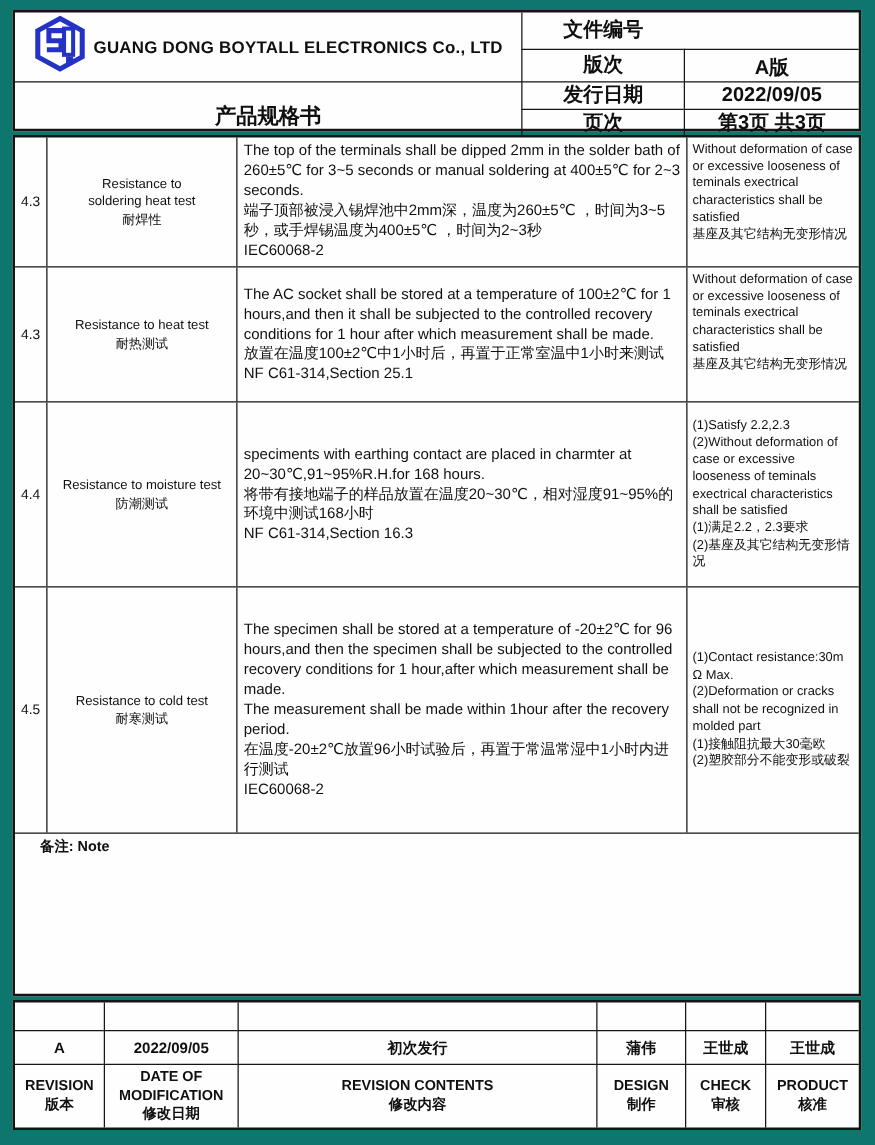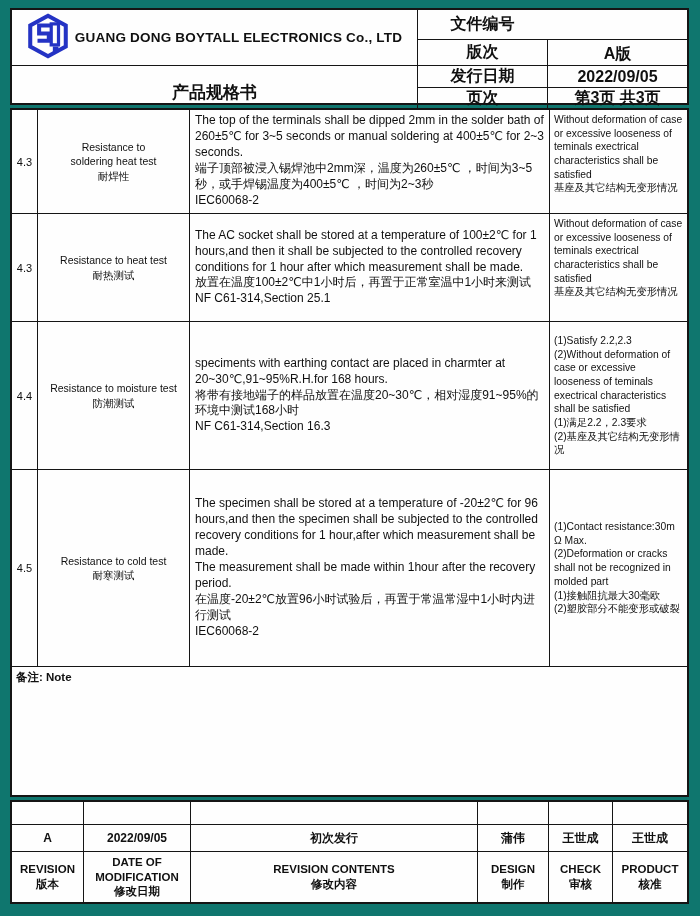--- a/index.html
+++ b/index.html
@@ -36,21 +36,21 @@
   .scell{box-sizing:border-box;border-right:1.5px solid #151515;display:flex;
     align-items:center;justify-content:center;overflow:hidden;}
   .scell:last-child{border-right:none;}
   .item-cell{font-size:11px;}
   .name-cell{text-align:center;font-size:10.5px;line-height:1.35;padding:2px;}
   .desc-cell{justify-content:flex-start;text-align:left;padding:3px 5px;
     font-size:12px;line-height:1.33;}
   .req-cell{justify-content:flex-start;text-align:left;padding:3px 4px;
     font-size:10.3px;line-height:1.33;}
   .align-top{align-items:flex-start;}
-  .note-area{flex:1;padding:3px 4px;font-weight:bold;font-size:11.5px;text-align:left;}
+  .note-area{flex:1;padding:3px 20px;font-weight:bold;font-size:11.5px;text-align:left;}
 
   
   .rev-box{left:10px;top:800px;width:679px;height:104px;display:grid;
     grid-template-columns:71px 107px 287px 71px 64px 1fr;grid-template-rows:22px 27px 1fr;}
   .rcell{box-sizing:border-box;border-left:1.5px solid #151515;border-top:1.5px solid #151515;
     display:flex;align-items:center;justify-content:center;text-align:center;
     font-weight:bold;overflow:hidden;}
   .rcell.fc{border-left:none;}
   .rcell.fr{border-top:none;}
   .rev-data{font-size:12px;}

